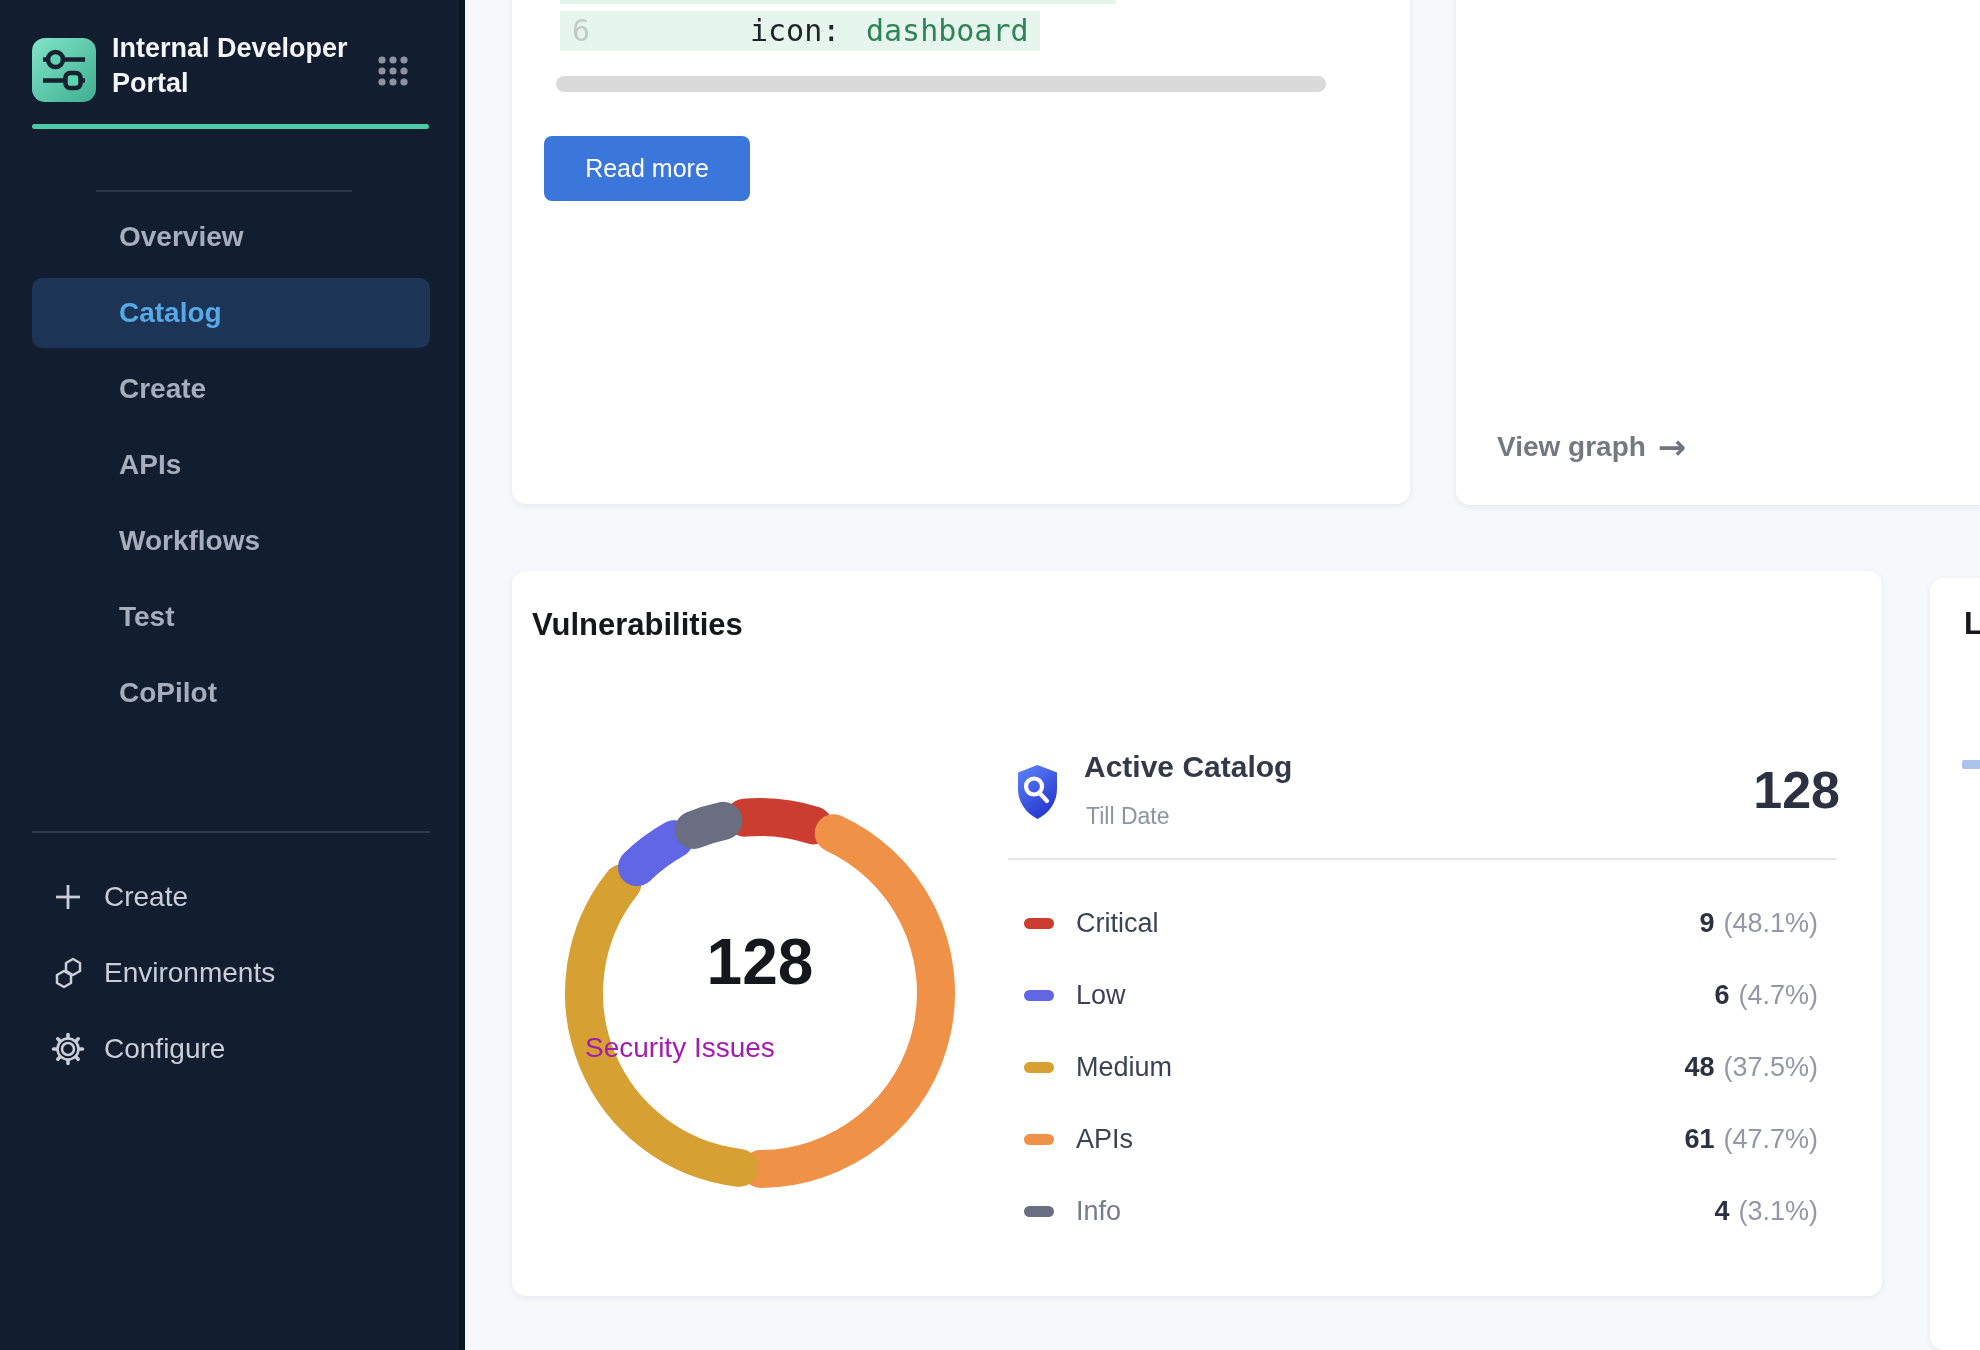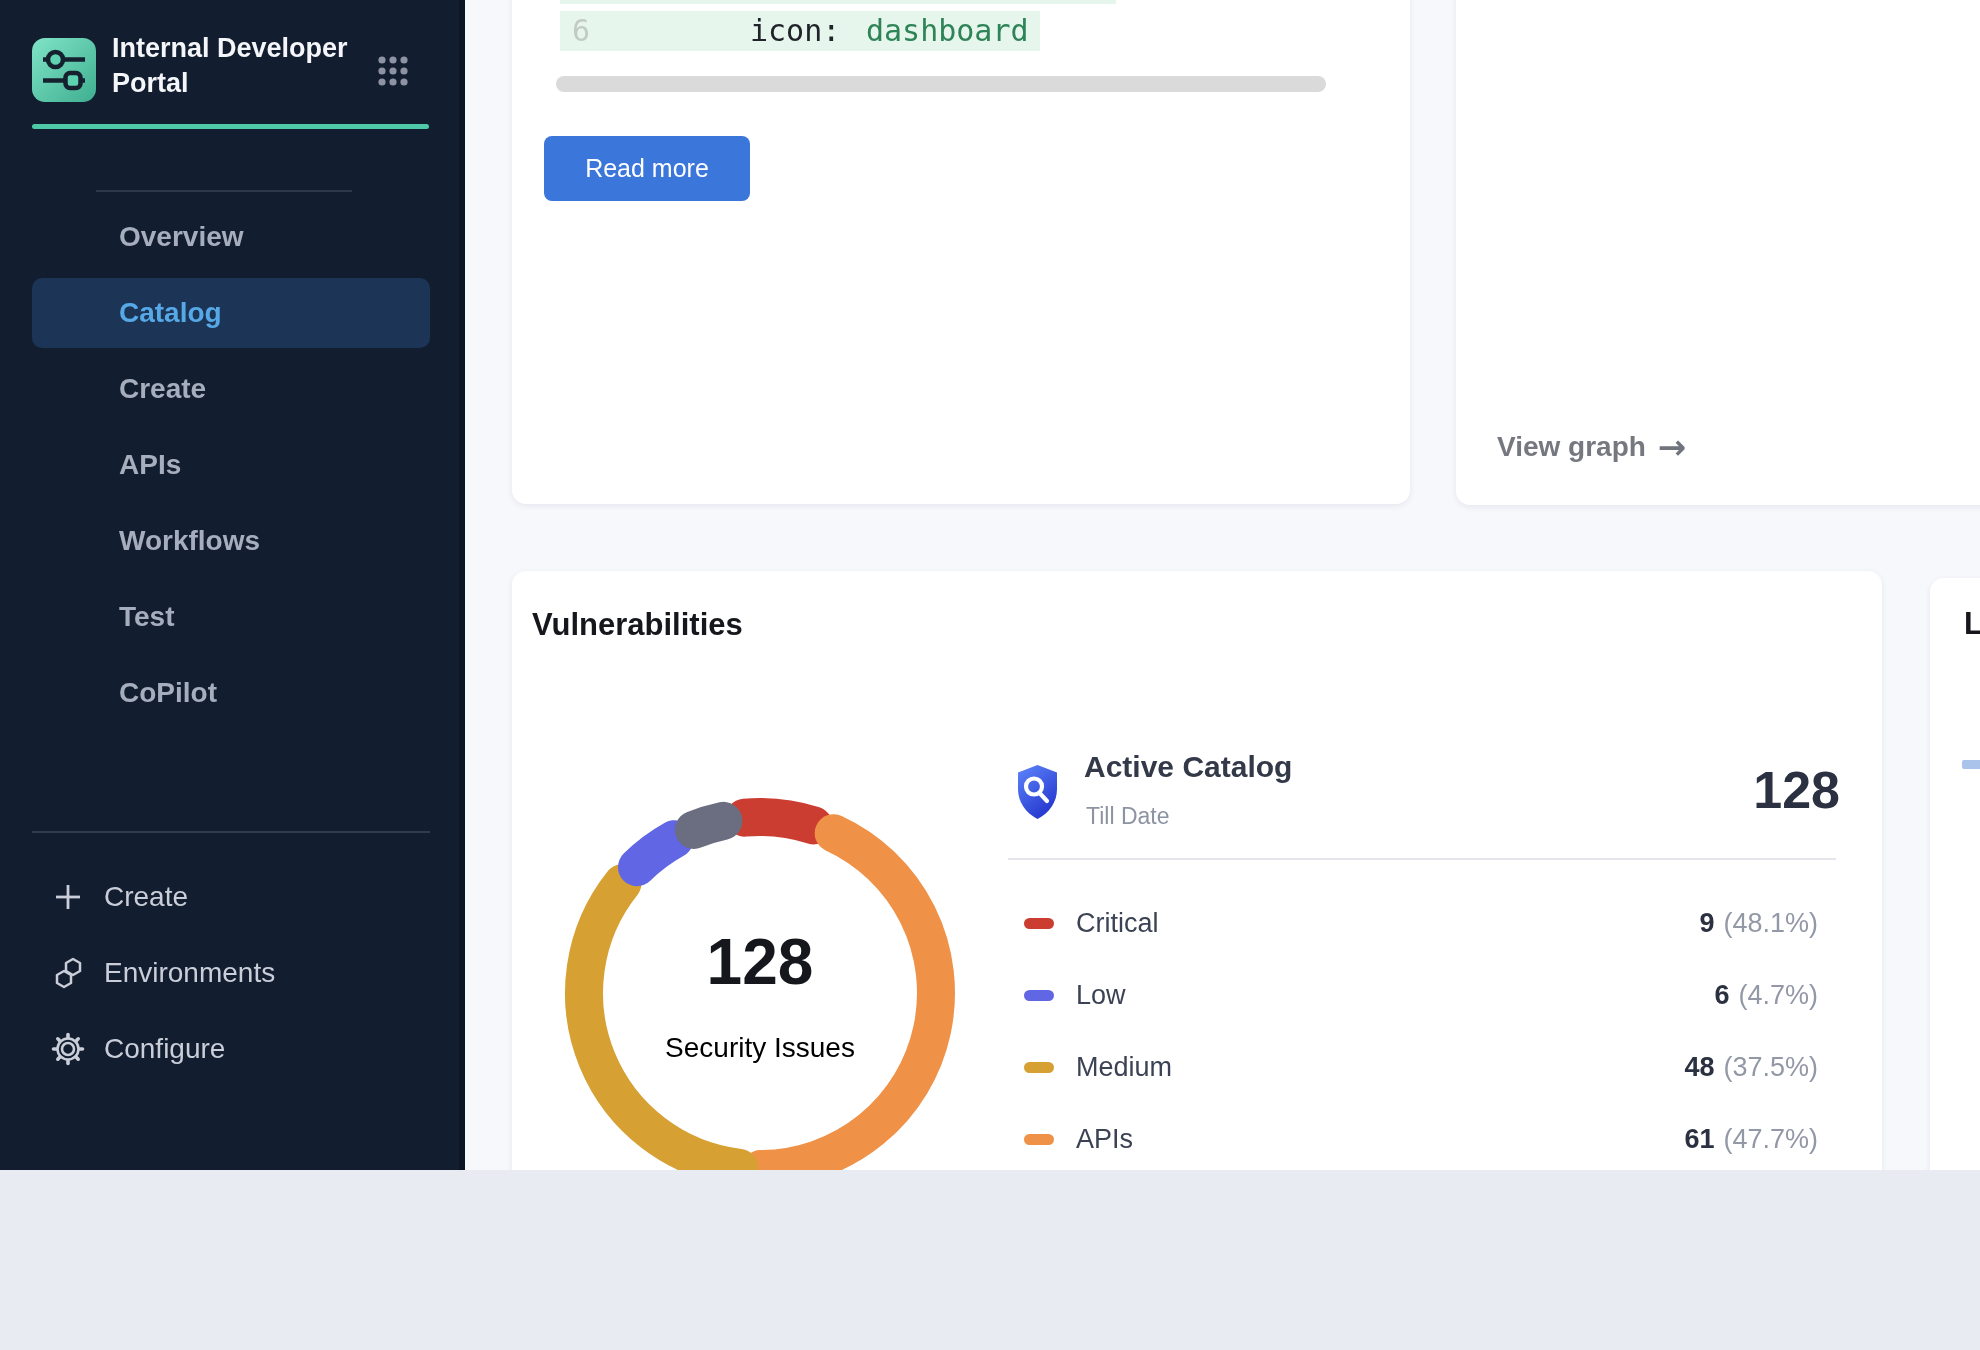--- a/index.html
+++ b/index.html
@@ -1,18 +1,18 @@
 <!DOCTYPE html>
 <html><head>
 <meta charset="utf-8">
 <style>
   * { margin: 0; padding: 0; box-sizing: border-box; }
   html, body { background: #e9ebf2; }
   #app {
-    position: relative; width: 1980px; height: 1170px;
+    position: relative; width: 1980px; height: 1350px;
     overflow: hidden; background: #f7f8fc;
     font-family: "Liberation Sans", sans-serif;
   }
   
   #sidebar {
     position: absolute; left: 0; top: 0; width: 465px; height: 1350px;
     background: #121d2f; border-right: 6px solid #0c1524;
   }
   .logo { position: absolute; left: 32px; top: 38px; width: 64px; height: 64px; }
   .app-title {
@@ -67,21 +67,21 @@
   
   .view-graph {
     position: absolute; left: 1497px; top: 431px; display: flex; align-items: center;
     cursor: pointer; color: #75797f; font-size: 28px; font-weight: 700;
   }
   .view-graph .arrow { font-family: "DejaVu Sans", sans-serif; font-size: 34px; margin-left: 12px; color: #6f747d; font-weight: 700; line-height: 28px; }
   
   .vuln-title { position: absolute; left: 532px; top: 607px; font-size: 31px; font-weight: 700; color: #15171c; }
   #donut { position: absolute; left: 540px; top: 773px; width: 440px; height: 440px; }
   .donut-value { position: absolute; left: 610px; top: 925px; width: 300px; text-align: center; font-size: 64px; font-weight: 700; color: #15171c; }
-  .donut-label { position: absolute; left: 585px; top: 1032px; width: 350px; text-align: center; font-size: 28px; color: #000000; }
+  .donut-label { position: absolute; left: 585px; top: 1032px; width: 350px; font-size: 28px; color: #a21caf; }
   .shield { position: absolute; left: 1014px; top: 763px; width: 47px; height: 58px; }
   .ai-title { position: absolute; left: 1084px; top: 750px; font-size: 30px; font-weight: 600; color: #333948; }
   .ai-sub   { position: absolute; left: 1086px; top: 803px; font-size: 23px; color: #8d93a2; }
   .ai-total { position: absolute; left: 1640px; top: 760px; width: 200px; text-align: right; font-size: 52px; font-weight: 700; color: #2b3140; }
   .sum-divider { position: absolute; left: 1008px; top: 858px; width: 828px; height: 2px; background: #e4e6eb; }
   #legend { position: absolute; left: 1008px; top: 887px; width: 828px; }
   .legend-row { display: flex; align-items: center; height: 72px; padding: 0 18px 0 16px; }
   .swatch { width: 30px; height: 11px; border-radius: 6px; flex: none; }
   .legend-label { margin-left: 22px; font-size: 27px; color: #3b4254; }
   .legend-label.muted { color: #757b8a; }
@@ -250,19 +250,26 @@
         <span class="legend-num">48</span>
         <span class="legend-pct">(37.5%)</span>
       </div>
       <div class="legend-row">
         <span class="swatch" style="background: rgb(239, 145, 71);"></span>
         <span class="legend-label">APIs</span>
         <span class="legend-spacer"></span>
         <span class="legend-num">61</span>
         <span class="legend-pct">(47.7%)</span>
       </div>
+      <div class="legend-row">
+        <span class="swatch" style="background: rgb(106, 110, 128);"></span>
+        <span class="legend-label muted">Info</span>
+        <span class="legend-spacer"></span>
+        <span class="legend-num">4</span>
+        <span class="legend-pct">(3.1%)</span>
+      </div>
     </div>
 
   <section class="card" id="lang-card"></section>
   <div class="lang-title">L</div>
   <div class="lang-bar"></div>
 
 </div>
 
 </body></html>

